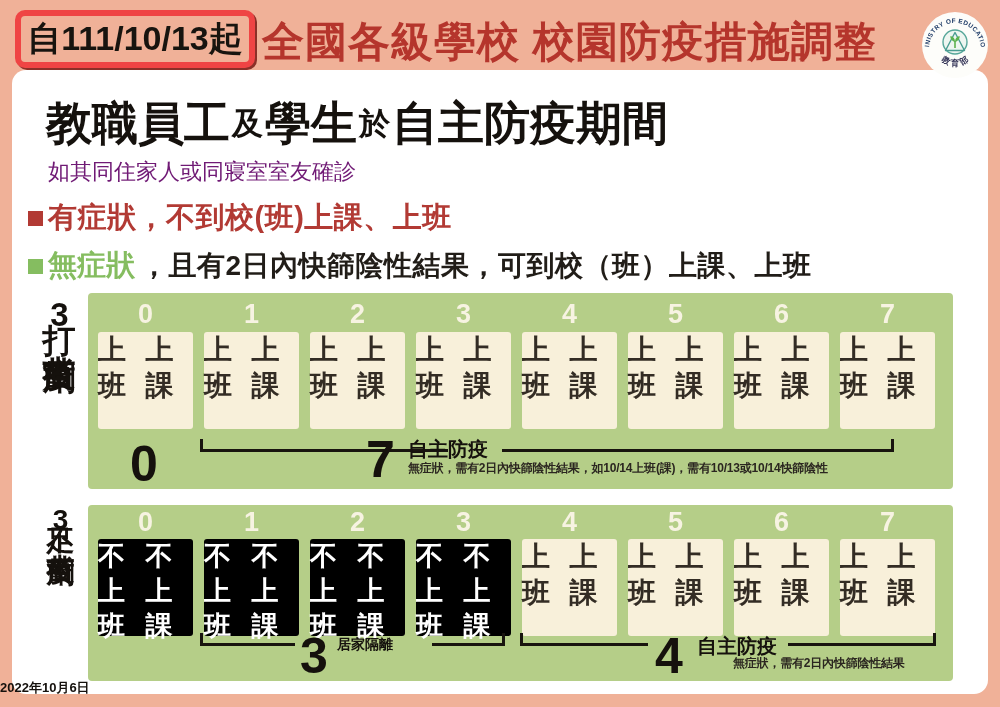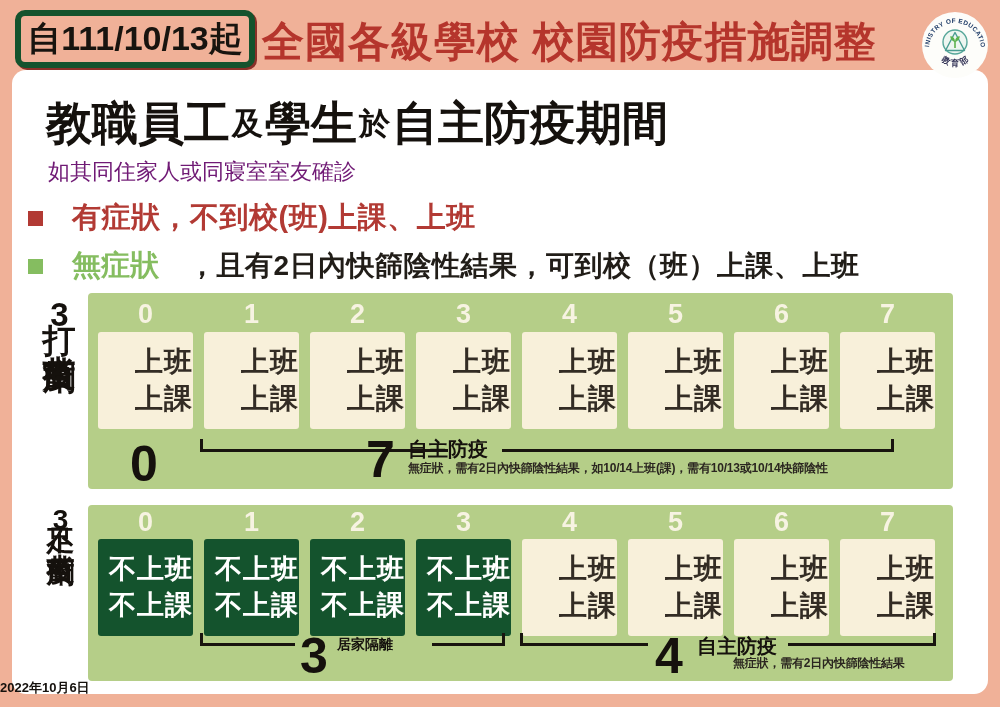--- a/index.html
+++ b/index.html
@@ -10,21 +10,21 @@
     font-family:"Liberation Sans","DejaVu Sans",sans-serif;
     color:#18140f;
   }
   .white-panel {
     position:absolute; left:12px; top:70px; width:976px; height:624px;
     background:#ffffff; border-radius:14px; z-index:1;
   }
   
   .date-badge {
     position:absolute; left:15px; top:10px; width:240px; height:58px; z-index:3;
-    border:6px solid #14532d; border-radius:10px; background:#f0b198;
+    border:6px solid #ef4444; border-radius:10px; background:#f0b198;
     display:flex; align-items:center; justify-content:center;
     font-size:34px; font-weight:800; color:#18140f;
     box-shadow:2px 2px 0 #8b3028;
   }
   .title {
     position:absolute; left:262px; top:14px; z-index:3; white-space:nowrap;
     font-size:42px; font-weight:800; color:#b5352c; letter-spacing:1px;
   }
   .subtitle {
     position:absolute; left:232px; top:64px; z-index:3; white-space:nowrap;
@@ -35,21 +35,21 @@
   .heading {
     position:absolute; left:46px; top:100px; z-index:2;
     display:flex; align-items:center; font-weight:800; color:#15110d; white-space:nowrap;
   }
   .heading .big   { font-size:46px; line-height:1; }
   .heading .small { font-size:31px; line-height:1; padding:0 2px; }
   .subheading {
     position:absolute; left:48px; top:157px; z-index:2;
     font-size:22px; font-weight:500; color:#701a75;
   }
-  .bullet { position:absolute; left:28px; z-index:2; display:flex; align-items:center; gap:29px; white-space:nowrap;text-align:right; }
+  .bullet { position:absolute; left:28px; z-index:2; display:flex; align-items:center; gap:5px; white-space:nowrap;text-align:right; }
   .bullet .sq { width:15px; height:15px; flex:0 0 auto; }
   .bullet-1 { top:198px; }
   .bullet-2 { top:246px; }
   .bullet-1 .sq { background:#b23a34; }
   .bullet-2 .sq { background:#85bd60; }
   .bullet-1 .txt { font-size:29px; font-weight:800; color:#b23a34; letter-spacing:0.5px; }
   .bullet-2 .lead { font-size:29px; font-weight:800; color:#85bd60; }
   .bullet-2 .rest { font-size:28px; font-weight:600; color:#211d18; letter-spacing:0.5px; }
   
   .gpanel {
@@ -57,25 +57,25 @@
     background:#b5ce88; border-radius:4px;
   }
   #p1 { top:293px; height:196px; }
   #p2 { top:505px; height:176px; }
   .days, .cells { display:grid; grid-template-columns:repeat(8,95px); column-gap:11px; padding-left:10px; }
   #p1 .days { padding-top:6px; padding-bottom:3px; }
   #p2 .days { padding-top:2px; padding-bottom:2px; }
   .day { text-align:center; font-size:27px; font-weight:800; color:#f7f3e2; line-height:30px; }
   .cell {
     height:97px; border-radius:3px;
-    display:flex; flex-direction:column; align-items:flex-end; justify-content:center;
+    display:flex; flex-direction:row; align-items:flex-start; justify-content:center;
     font-weight:800; line-height:1.3; letter-spacing:1px;
   }
   .cell.work   { background:#f8f0da; color:#332c24; font-size:28px; }
-  .cell.nowork { background:#14532d; color:#ffffff; font-size:27px; }
+  .cell.nowork { background:#000000; color:#ffffff; font-size:27px; }
   
   .anno { position:absolute; white-space:nowrap; }
   .tickline { position:absolute; height:13px; }
   .tick-l { border-left:3px solid #18140f; border-bottom:3px solid #18140f; }
   .tick-r { border-right:3px solid #18140f; border-bottom:3px solid #18140f; }
   .bignum { font-size:50px; font-weight:800; line-height:1; color:#15110d; }
   .blabel { font-size:20px; font-weight:800; color:#15110d; }
   .bnote  { font-size:12px; font-weight:700; color:#2b2620; letter-spacing:-0.2px; }
   
   .p1-num0   { left:42px;  top:146px; }

